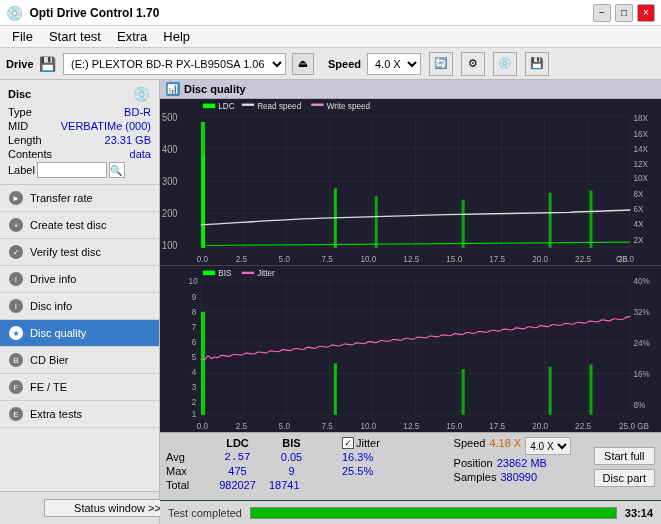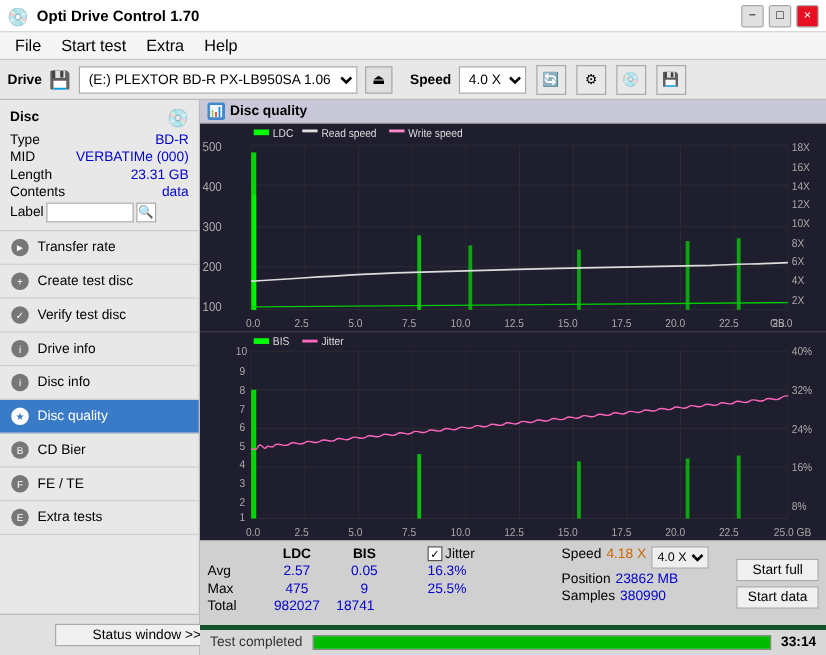--- a/index.html
+++ b/index.html
@@ -45,21 +45,21 @@
     .nav-item-icon { width: 16px; height: 16px; display: flex; align-items: center; justify-content: center; flex-shrink: 0; }
     .nav-icon-circle { width: 14px; height: 14px; border-radius: 50%; background: #777; display: flex; align-items: center; justify-content: center; font-size: 8px; color: #fff; }
     .nav-item.active .nav-icon-circle { background: #fff; color: #3a7bc8; }
     .status-window-btn { margin: 3px 6px; border: 1px solid #aaa; background: #f0f0f0; padding: 2px 8px; font-size: 11px; cursor: pointer; }
     .chart-title-bar { background: #c8c8d8; display: flex; align-items: center; padding: 2px 6px; border-bottom: 1px solid #aaa; }
     .chart-icon { width: 14px; height: 14px; background: #4488cc; border-radius: 2px; margin-right: 4px; display: flex; align-items: center; justify-content: center; color: #fff; font-size: 9px; }
     .chart-title-text { font-size: 11px; font-weight: bold; }
     .check-box { width: 12px; height: 12px; border: 1px solid #555; background: #fff; display: flex; align-items: center; justify-content: center; font-size: 9px; }
     .action-btn { border: 1px solid #aaa; background: #f0f0f0; padding: 2px 8px; font-size: 11px; cursor: pointer; white-space: nowrap; }
 
-    .bottom-statusbar { height: 24px; background: #d8d8d8; border-top: 4px solid #14532d; display: flex; align-items: center; padding: 0 8px; gap: 8px; }
+    .bottom-statusbar { height: 24px; background: #d8d8d8; border-top: 1px solid #14532d; display: flex; align-items: center; padding: 0 8px; gap: 8px; }
     .bottom-status-label { font-size: 11px; color: #333; }
     .bottom-progress-wrap { flex: 1; height: 12px; background: #b0b0b0; border: 1px solid #888; }
     .bottom-progress { height: 100%; background: #00bb00; }
     .bottom-time { font-size: 11px; font-weight: bold; color: #000; }
   </style>
 </head>
 <body>
 
 <div>
 
@@ -354,21 +354,21 @@
             <div></div>
             <div style="text-align:center; font-weight:bold;">LDC</div>
             <div style="text-align:center; font-weight:bold;">BIS</div>
             <div></div>
             <div style="display:flex; align-items:center; gap:2px;">
               <div class="check-box">✓</div>
               <span>Jitter</span>
             </div>
 
             <div>Avg</div>
-            <div style="text-align:center;color:#0000cc;">2.57</div>
+            <div style="text-align:center;color:#0000cc;font-family:Liberation Mono, monospace;">2.57</div>
             <div style="text-align:center;color:#0000cc;">0.05</div>
             <div></div>
             <div style="color:#0000cc;">16.3%</div>
 
             <div>Max</div>
             <div style="text-align:center;color:#0000cc;">475</div>
             <div style="text-align:center;color:#0000cc;">9</div>
             <div></div>
             <div style="color:#0000cc;">25.5%</div>
 
@@ -391,21 +391,21 @@
             <span style="color:#0000cc;">23862 MB</span>
           </div>
           <div style="display:flex; gap:4px;">
             <span>Samples</span>
             <span style="color:#0000cc;">380990</span>
           </div>
         </div>
 
         <div style="display:flex; flex-direction:column; gap:4px; padding:4px 6px; justify-content:center;">
           <button class="action-btn">Start full</button>
-          <button class="action-btn">Start data</button>
+          <button class="action-btn">Disc part</button>
         </div>
       </div>
 
       <div class="bottom-statusbar">
         <span class="bottom-status-label">Test completed</span>
         <div class="bottom-progress-wrap">
           <div class="bottom-progress" style="width:100%;"></div>
         </div>
         <span class="bottom-time">33:14</span>
       </div>

